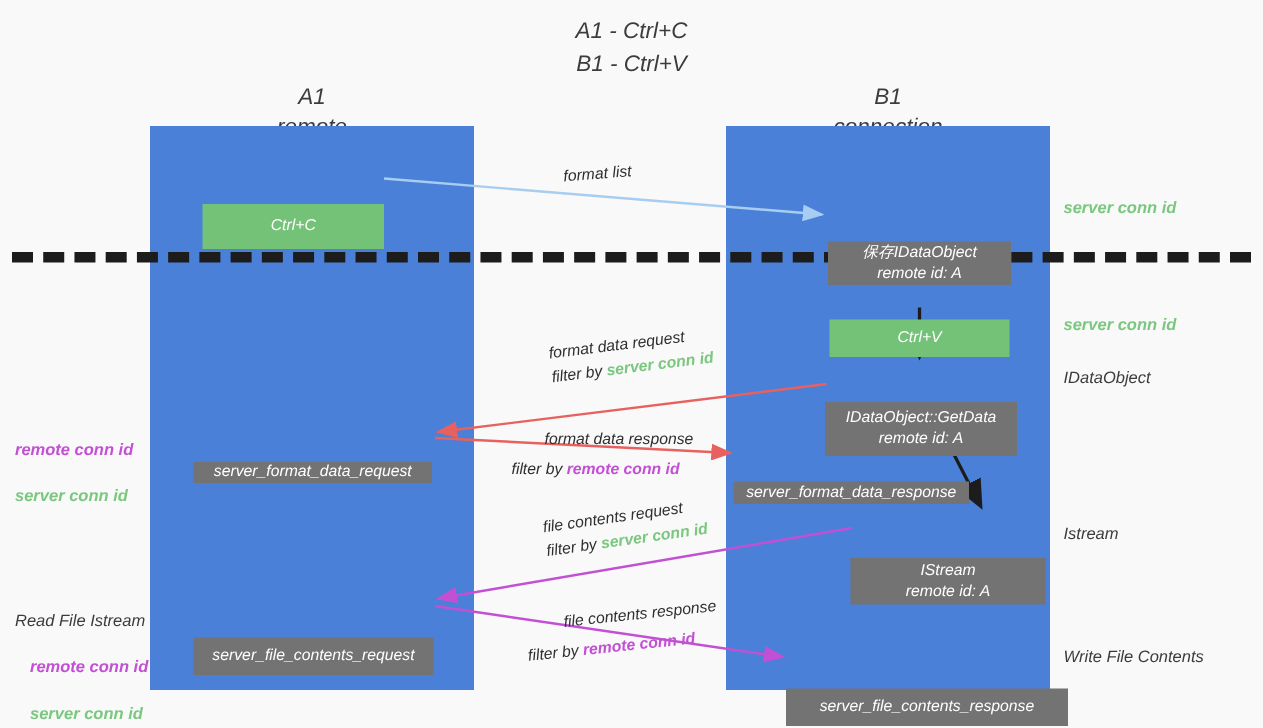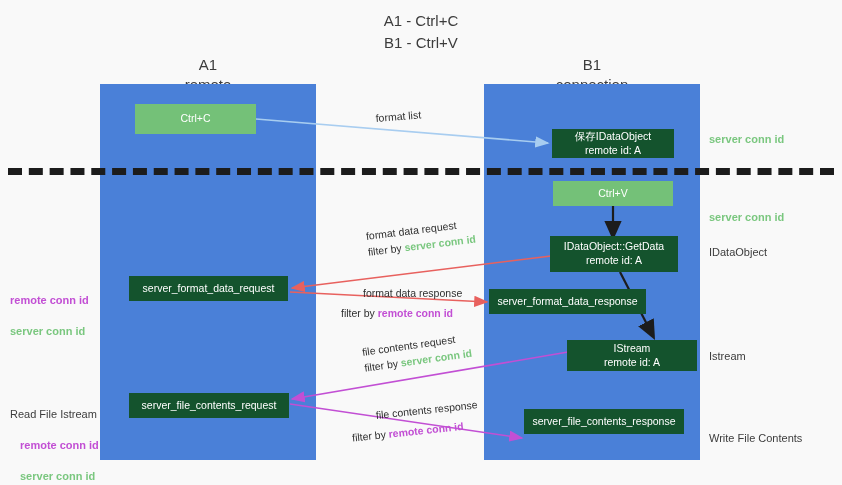--- a/index.html
+++ b/index.html
@@ -13,20 +13,21 @@
     position: relative;
     font-family: "Liberation Sans", sans-serif;
     overflow: hidden;
     background: #f9f9f9;
   }
   .canvas {
     position: absolute;
     inset: 0;
     width: 842px;
     height: 485px;
+    font-style: italic;
   }
   svg.edges {
     position: absolute;
     left: 0;
     top: 0;
     width: 842px;
     height: 485px;
     pointer-events: none;
   }
   .title-block {
@@ -66,23 +67,24 @@
     display: flex;
     flex-direction: column;
     align-items: center;
     justify-content: center;
     color: #ffffff;
     font-size: 10.5px;
     line-height: 1.3;
     text-align: center;
     white-space: pre-line;
     padding: 2px 4px;
+    margin-top: 32px;
   }
   .node.green { background: #74c178; }
-  .node.orange { background: #14532d; }
+  .node.orange { background: #737373; }
 
   .side-label {
     position: absolute;
     font-size: 11px;
     color: #3c3c3c;
     white-space: pre-line;
     line-height: 1.4;
   }
   .conn-green {
     color: #7ac77f;
@@ -170,38 +172,38 @@
 
   <div class="node green" style="left:553px; top:181px; width:120px; height:25px;justify-content:center;">
     <span>Ctrl+V</span>
   </div>
 
   <div class="node orange" style="left:550px; top:236px; width:128px; height:36px;">
     <span>IDataObject::GetData
 remote id: A</span>
   </div>
 
-  <div class="node orange" style="left:129px; top:276px; width:159px; height:25px;">
+  <div class="node orange" style="left:129px; top:276px; width:159px; height:14px;">
     <span>server_format_data_request</span>
   </div>
 
-  <div class="node orange" style="left:489px; top:289px; width:157px; height:25px;">
+  <div class="node orange" style="left:489px; top:289px; width:157px; height:15px;">
     <span>server_format_data_response</span>
   </div>
 
   <div class="node orange" style="left:567px; top:340px; width:130px; height:31px;">
     <span>IStream
 remote id: A</span>
   </div>
 
   <div class="node orange" style="left:129px; top:393px; width:160px; height:25px;">
     <span>server_file_contents_request</span>
   </div>
 
-  <div class="node orange" style="left:524px; top:409px; width:160px; height:25px;">
+  <div class="node orange" style="left:524px; top:427px; width:188px; height:25px;">
     <span>server_file_contents_response</span>
   </div>
 
   <div class="side-label conn-green" style="left:709px; top:132px;">server conn id</div>
 
   <div class="side-label conn-green" style="left:709px; top:210px;">server conn id</div>
 
   <div class="side-label" style="left:709px; top:245px;">IDataObject</div>
 
   <div class="side-label" style="left:709px; top:349px;">Istream</div>

